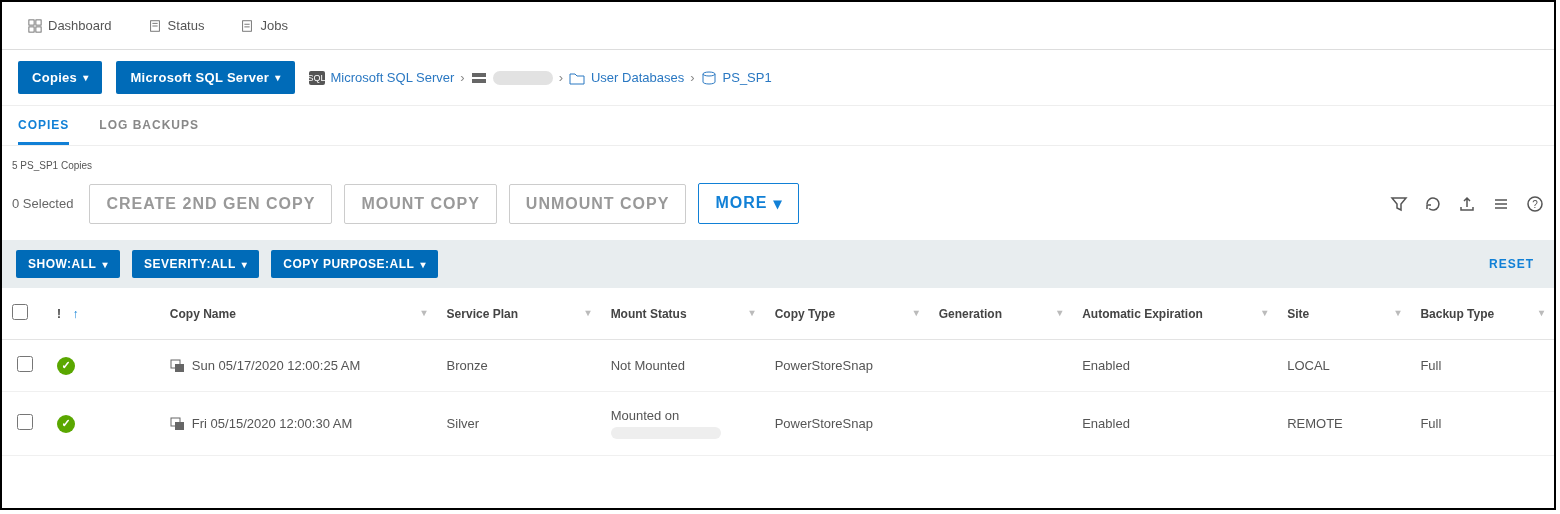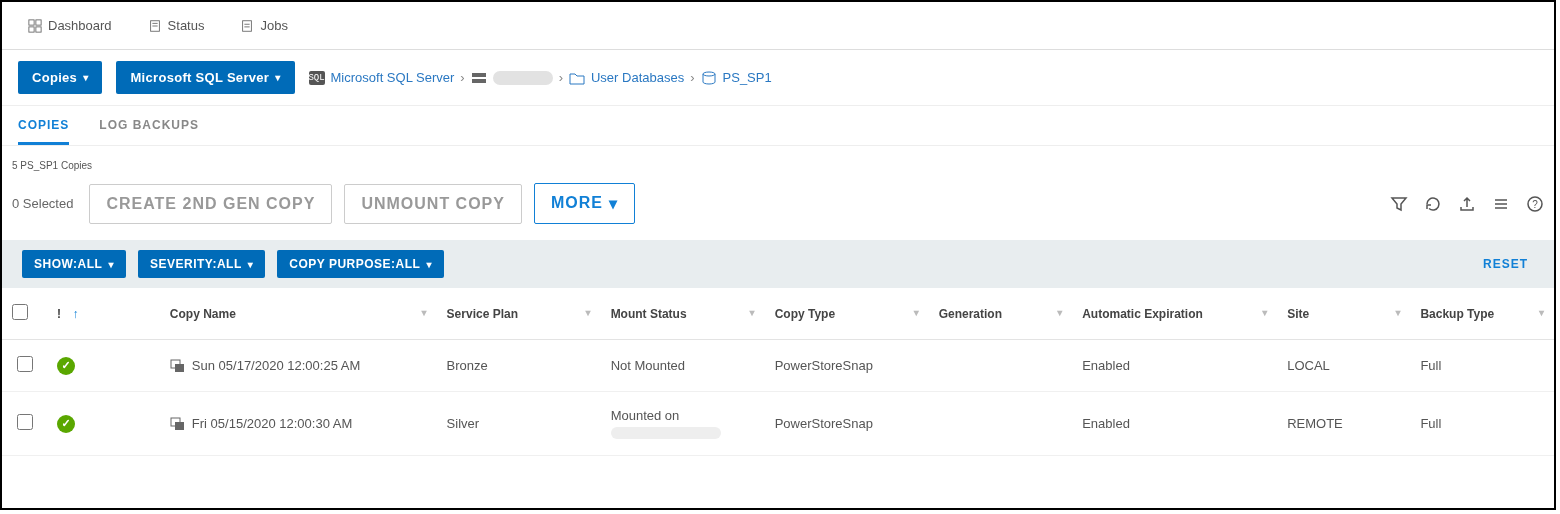--- a/index.html
+++ b/index.html
@@ -13,42 +13,42 @@
   .topnav .tab .ticon { width: 14px; height: 14px; display:inline-block; }
   .topnav .tab .ticon svg { width:14px; height:14px; }
 
   
   .subnav { display: flex; align-items: center; height: 56px; padding: 0 16px; border-bottom: 1px solid #eee; gap: 14px; }
   .btn { background: #006bb8; color: #fff; border: none; padding: 9px 14px; font-size: 13px; letter-spacing: 0.3px; cursor: pointer; display: inline-flex; align-items: center; gap: 6px; border-radius: 2px; font-weight: 600; }
   .btn .caret, .pill .caret { font-size: 10px; }
   .breadcrumb { display: flex; align-items: center; gap: 6px; color: #2a78c2; font-size: 13px; }
   .breadcrumb .sep { color: #888; }
   .crumb-icon { width:16px; height:14px; display:inline-flex; align-items:center; justify-content:center; }
-  .crumb-icon.dark { background:#555; color:#fff; font-size:9px; border-radius:2px;font-family:Liberation Mono, monospace; }
+  .crumb-icon.dark { background:#555; color:#fff; font-size:9px; border-radius:2px; }
   .redact { display:inline-block; width:60px; height:14px; background:#e2e2e2; border-radius:7px; }
 
   
   .innertabs { display:flex; gap: 30px; padding: 12px 16px 0 16px; border-bottom:1px solid #eee; }
   .innertabs .itab { padding-bottom: 10px; color:#888; letter-spacing:1px; font-size:12px; font-weight:600; cursor:pointer; }
   .innertabs .itab.active { color:#1180d6; border-bottom:3px solid #1180d6; }
 
   .count-line { padding: 14px 18px 6px 10px; color:#555; font-size:10px; }
 
   
   .actions { display:flex; align-items:center; padding: 6px 10px 16px 10px; gap:12px; }
   .sel-count { color:#666; font-size:13px; margin-right:4px; }
   .obtn { background:#fff; color:#999; border:1px solid #ccc; padding:10px 16px; font-size:16px; letter-spacing:1px; font-weight:600; cursor:pointer; border-radius:2px; }
   .obtn.more { color:#1180d6; border-color:#1180d6; display:inline-flex; align-items:flex-start; gap:6px; }
   .spacer { flex:1; }
   .tool-icons { display:flex; gap:16px; align-items:center; color:#666; }
   .tool-icons .ti { width:18px; height:18px; cursor:pointer; display:inline-flex; align-items:center; justify-content:center; }
   .tool-icons .ti svg { width:18px; height:18px; stroke:#555; fill:none; stroke-width:1.5; }
 
   
-  .filterbar { display:flex; align-items:center; background:#e8edef; padding:10px 20px; gap:12px; }
+  .filterbar { display:flex; align-items:center; background:#e8edef; padding:10px 14px; gap:12px; }
   .pill { background:#006bb8; color:#fff; border:none; padding:7px 12px; font-size:12px; letter-spacing:0.5px; font-weight:700; border-radius:2px; display:inline-flex; align-items:center; gap:6px; cursor:pointer; }
   .reset { margin-left:auto; color:#1180d6; font-weight:700; letter-spacing:1px; font-size:12px; cursor:pointer; padding-right:6px; }
 
   
   table.grid { width:100%; border-collapse:collapse; }
   table.grid th { text-align:left; font-weight:600; color:#444; font-size:12px; padding:16px 10px; border-bottom:1px solid #e3e3e3; position:relative; }
   table.grid th .fcaret { float:right; color:#bbb; font-size:10px; }
   table.grid th.sortcol .sortarrow { color:#1180d6; font-size:12px; margin-left:8px; }
   table.grid td { padding:16px 10px; font-size:13px; color:#555; border-bottom:1px solid #f0f0f0; vertical-align:middle; }
   .chk { width:16px; height:16px; }
@@ -142,20 +142,21 @@
   <div class="innertabs">
     <div class="itab active">COPIES</div>
     <div class="itab">LOG BACKUPS</div>
   </div>
 
   <div class="count-line">5 PS_SP1 Copies</div>
 
   <div class="actions">
     <span class="sel-count">0 Selected</span>
     <button class="obtn">CREATE 2ND GEN COPY</button>
+    <button class="obtn">MOUNT COPY</button>
     <button class="obtn">UNMOUNT COPY</button>
     <button class="obtn more">
       <span>MORE</span>
       <span class="caret">▾</span>
     </button>
     <div class="spacer"></div>
     <div class="tool-icons">
       <span class="ti">
           <svg viewBox="0 0 18 18">
             <path d="M2 3 h14 l-5 6 v6 l-4 -2 v-4 z"></path>

